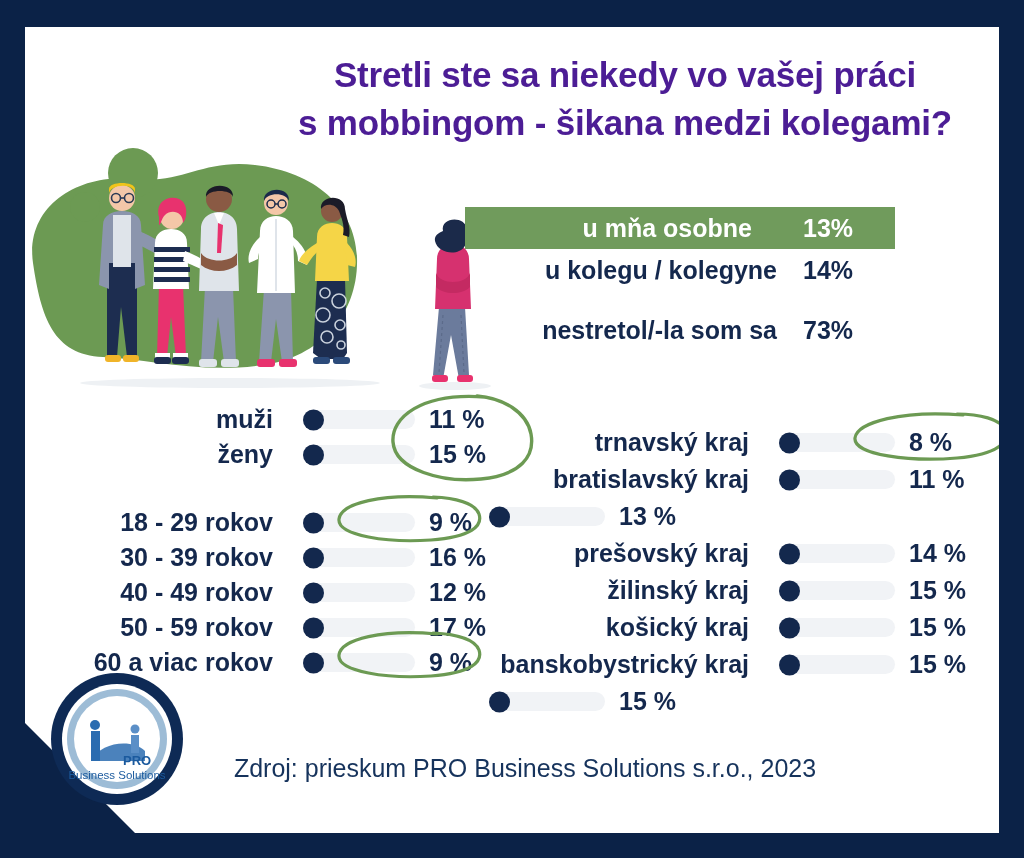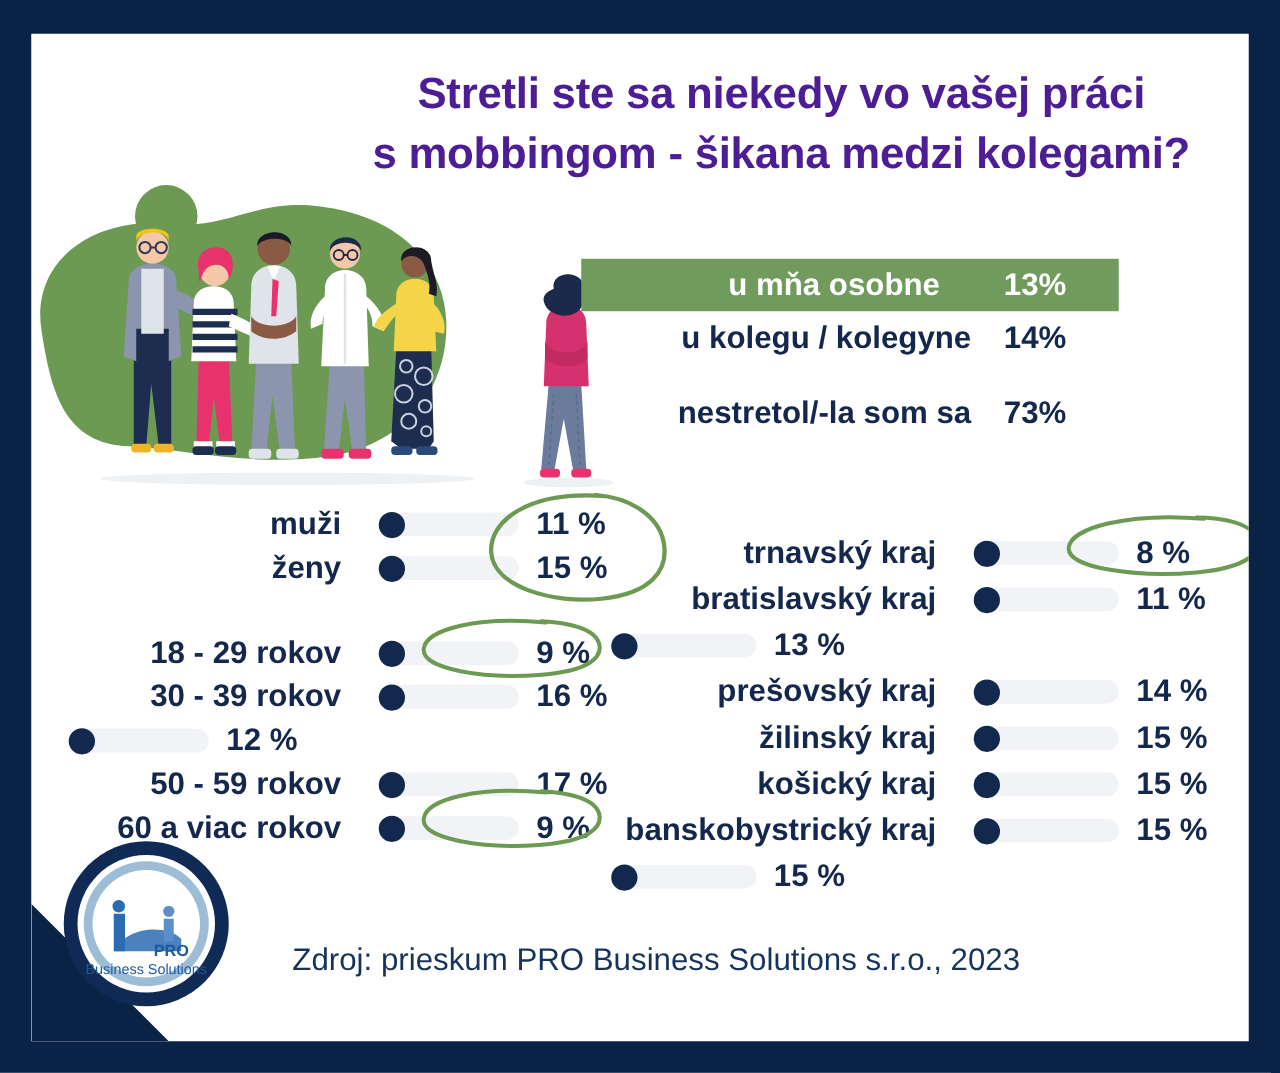--- a/index.html
+++ b/index.html
@@ -282,20 +282,21 @@
         <span class="stat-val">9 %</span>
       </div>
       <div class="stat-row">
         <span class="stat-label">30 - 39 rokov</span>
         <span class="stat-track">
             <span class="stat-dot"></span>
           </span>
         <span class="stat-val">16 %</span>
       </div>
       <div class="stat-row">
+        <span class="stat-label">40 - 49 rokov</span>
         <span class="stat-track">
             <span class="stat-dot"></span>
           </span>
         <span class="stat-val">12 %</span>
       </div>
       <div class="stat-row">
         <span class="stat-label">50 - 59 rokov</span>
         <span class="stat-track">
             <span class="stat-dot"></span>
           </span>

